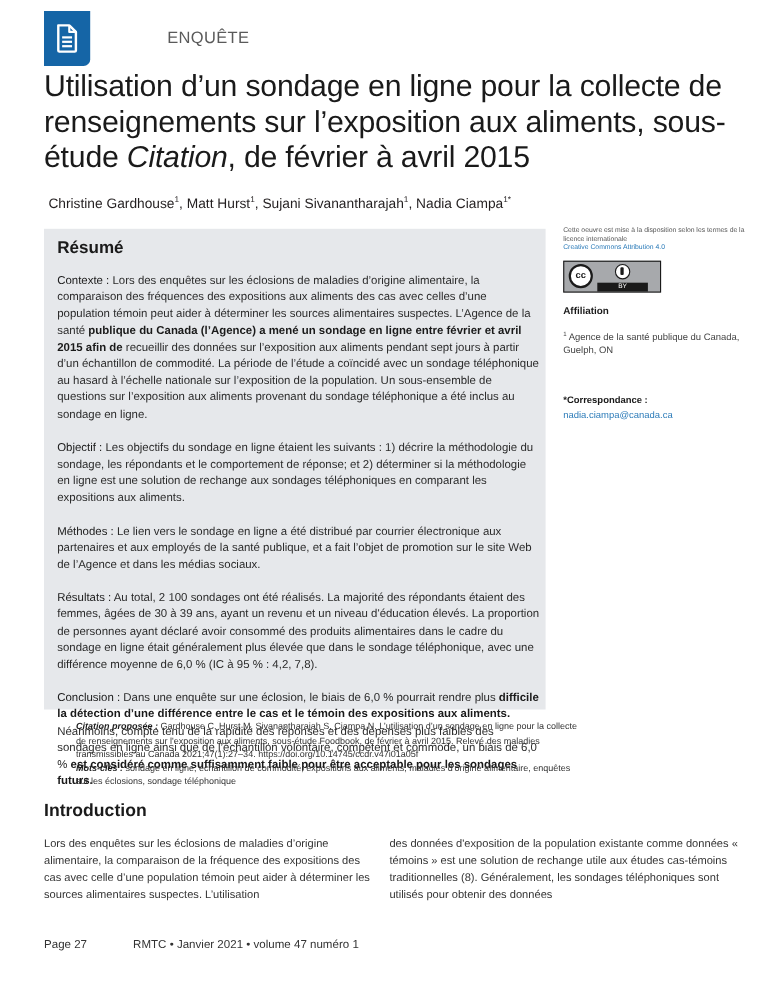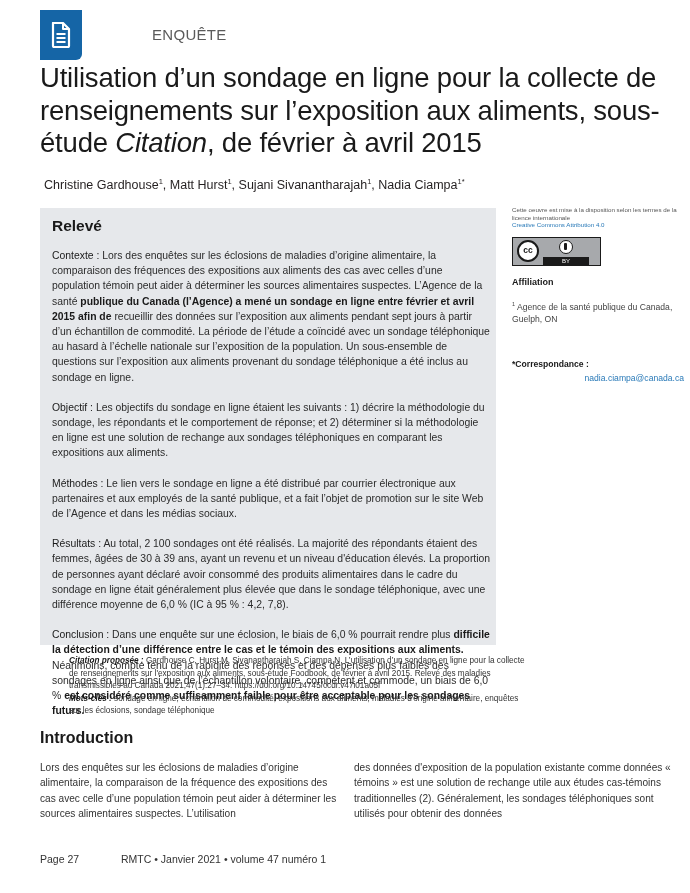--- a/index.html
+++ b/index.html
@@ -28,21 +28,21 @@
     .license-link { font-size: 6.2px; line-height: 7.6px; color: #2a7ab8; }
     .cc-badge { margin-top: 8px; width: 89px; height: 29px; background: #a7a9ac; border: 1.5px solid #1a1a1a; position: relative; }
     .cc-badge .cc-circle { position: absolute; left: 4px; top: 2px; width: 22px; height: 22px; border-radius: 50%; background: #fff; border: 2.5px solid #1a1a1a; font-size: 8.5px; font-weight: bold; line-height: 17px; text-align: center; color: #1a1a1a; }
     .cc-badge .by-circle { position: absolute; left: 46px; top: 2px; width: 14px; height: 14px; border-radius: 50%; background: #fff; border: 1.5px solid #1a1a1a; }
     .cc-badge .by-circle::after { content: ""; position: absolute; left: 4px; top: 2px; width: 3px; height: 7px; background: #1a1a1a; border-radius: 1px; }
     .cc-badge .by-bar { position: absolute; left: 30px; bottom: 0; width: 46px; height: 8px; background: #1a1a1a; color: #fff; font-size: 6px; line-height: 8px; text-align: center; }
     .aff-title { margin-top: 11px; font-size: 9px; font-weight: bold; color: #1a1a1a; }
     .aff-text { margin-top: 11px; font-size: 8.6px; line-height: 12.5px; color: #444; }
     .aff-text sup { font-size: 5.5px; }
     .corr-title { margin-top: 33px; font-size: 8.6px; font-weight: bold; color: #1a1a1a; }
-    .corr-email { margin-top: 4px; font-size: 8.6px; color: #2a7ab8; text-align: right; }
+    .corr-email { margin-top: 4px; font-size: 8.6px; color: #2a7ab8; }
 
     .citation { position: absolute; left: 40px; top: 655px; width: 460px; font-size: 8.2px; line-height: 12.6px; color: #333; margin-left: 29px; }
     .citation b { font-weight: bold; font-style: italic; color: #1a1a1a; }
 
     .intro-title { position: absolute; left: 40px; top: 729px; font-size: 16px; font-weight: bold; color: #1a1a1a; }
     .col { position: absolute; top: 760px; width: 300px; font-size: 10.1px; line-height: 15.4px; color: #333; }
     .col-left { left: 40px; }
     .col-right { left: 354px; width: 320px; }
 
     .footer { position: absolute; top: 853px; font-size: 10.5px; color: #333; }
@@ -66,21 +66,21 @@
 <h1 class="title"><span>Utilisation d’un sondage en ligne pour la collecte de renseignements sur l’exposition aux aliments, sous-étude </span><i>Citation</i><span>, de février à avril 2015</span></h1>
 
 <div class="authors">
   <span>Christine Gardhouse</span><sup>1</sup>,
   <span>Matt Hurst</span><sup>1</sup>,
   <span>Sujani Sivanantharajah</span><sup>1</sup>,
   <span>Nadia Ciampa</span><sup>1*</sup>
 </div>
 
 <div class="abstract-box">
-  <div class="abstract-title">Relevé</div>
+  <div class="abstract-title">Résumé</div>
   <div class="abstract-body">
     <p><b>Contexte :</b><span> Lors des enquêtes sur les éclosions de maladies d’origine alimentaire, la comparaison des fréquences des expositions aux aliments des cas avec celles d’une population témoin peut aider à déterminer les sources alimentaires suspectes. L’Agence de la santé </span><span class="strong-line">publique du Canada (l’Agence) a mené un sondage en ligne entre février et avril 2015 afin de</span><span> recueillir des données sur l’exposition aux aliments pendant sept jours à partir d’un échantillon de commodité. La période de l’étude a coïncidé avec un sondage téléphonique au hasard à l’échelle nationale sur l’exposition de la population. Un sous-ensemble de questions sur l’exposition aux aliments provenant du sondage téléphonique a été inclus au sondage en ligne.</span></p>
     <p><b>Objectif :</b><span> Les objectifs du sondage en ligne étaient les suivants : 1) décrire la méthodologie du sondage, les répondants et le comportement de réponse; et 2) déterminer si la méthodologie en ligne est une solution de rechange aux sondages téléphoniques en comparant les expositions aux aliments.</span></p>
     <p><b>Méthodes :</b><span> Le lien vers le sondage en ligne a été distribué par courrier électronique aux partenaires et aux employés de la santé publique, et a fait l’objet de promotion sur le site Web de l’Agence et dans les médias sociaux.</span></p>
     <p><b>Résultats :</b><span> Au total, 2 100 sondages ont été réalisés. La majorité des répondants étaient des femmes, âgées de 30 à 39 ans, ayant un revenu et un niveau d'éducation élevés. La proportion de personnes ayant déclaré avoir consommé des produits alimentaires dans le cadre du sondage en ligne était généralement plus élevée que dans le sondage téléphonique, avec une différence moyenne de 6,0 % (IC à 95 % : 4,2, 7,8).</span></p>
     <p><b>Conclusion :</b><span> Dans une enquête sur une éclosion, le biais de 6,0 % pourrait rendre plus </span><span class="strong-line">difficile la détection d’une différence entre le cas et le témoin des expositions aux aliments.</span><span> Néanmoins, compte tenu de la rapidité des réponses et des dépenses plus faibles des sondages en ligne ainsi que de l’échantillon volontaire, compétent et commode, un biais de 6,0 % </span><span class="strong-line">est considéré comme suffisamment faible pour être acceptable pour les sondages futurs.</span></p>
   </div>
 </div>
 
 <div class="sidebar">
@@ -97,16 +97,16 @@
   <div class="corr-email">nadia.ciampa@canada.ca</div>
 </div>
 
 <div class="citation">
   <div><b>Citation proposée :</b><span> Gardhouse C, Hurst M, Sivanantharajah S, Ciampa N. L’utilisation d’un sondage en ligne pour la collecte de renseignements sur l'exposition aux aliments, sous-étude Foodbook, de février à avril 2015. Relevé des maladies transmissibles au Canada 2021;47(1):27–34. https://doi.org/10.14745/ccdr.v47i01a05f</span></div>
   <div><b>Mots-clés :</b><span> sondage en ligne, échantillon de commodité, expositions aux aliments, maladies d'origine alimentaire, enquêtes sur les éclosions, sondage téléphonique</span></div>
 </div>
 
 <h2 class="intro-title">Introduction</h2>
 <div class="col col-left">Lors des enquêtes sur les éclosions de maladies d’origine alimentaire, la comparaison de la fréquence des expositions des cas avec celle d’une population témoin peut aider à déterminer les sources alimentaires suspectes. L’utilisation</div>
-<div class="col col-right">des données d'exposition de la population existante comme données « témoins » est une solution de rechange utile aux études cas-témoins traditionnelles (2). Généralement, les sondages téléphoniques sont utilisés pour obtenir des données</div>
+<div class="col col-right">des données d'exposition de la population existante comme données « témoins » est une solution de rechange utile aux études cas-témoins traditionnelles (8). Généralement, les sondages téléphoniques sont utilisés pour obtenir des données</div>
 
 <div class="footer footer-page">Page 27</div>
 <div class="footer footer-journal">RMTC • Janvier 2021 • volume 47 numéro 1</div>
 
 </body></html>

